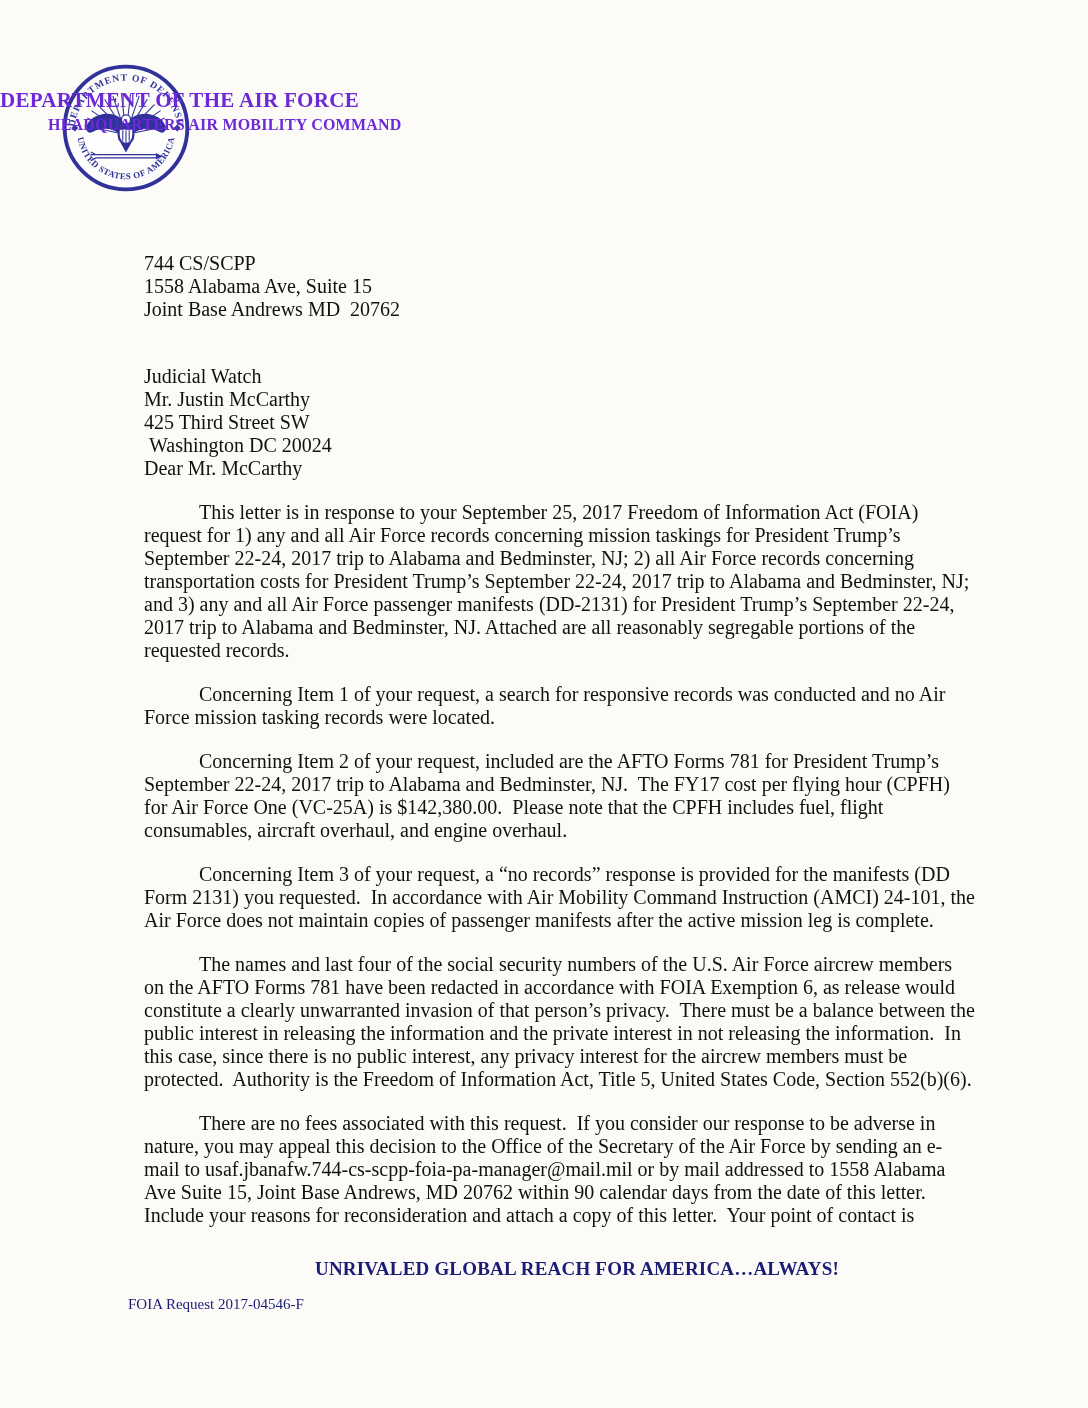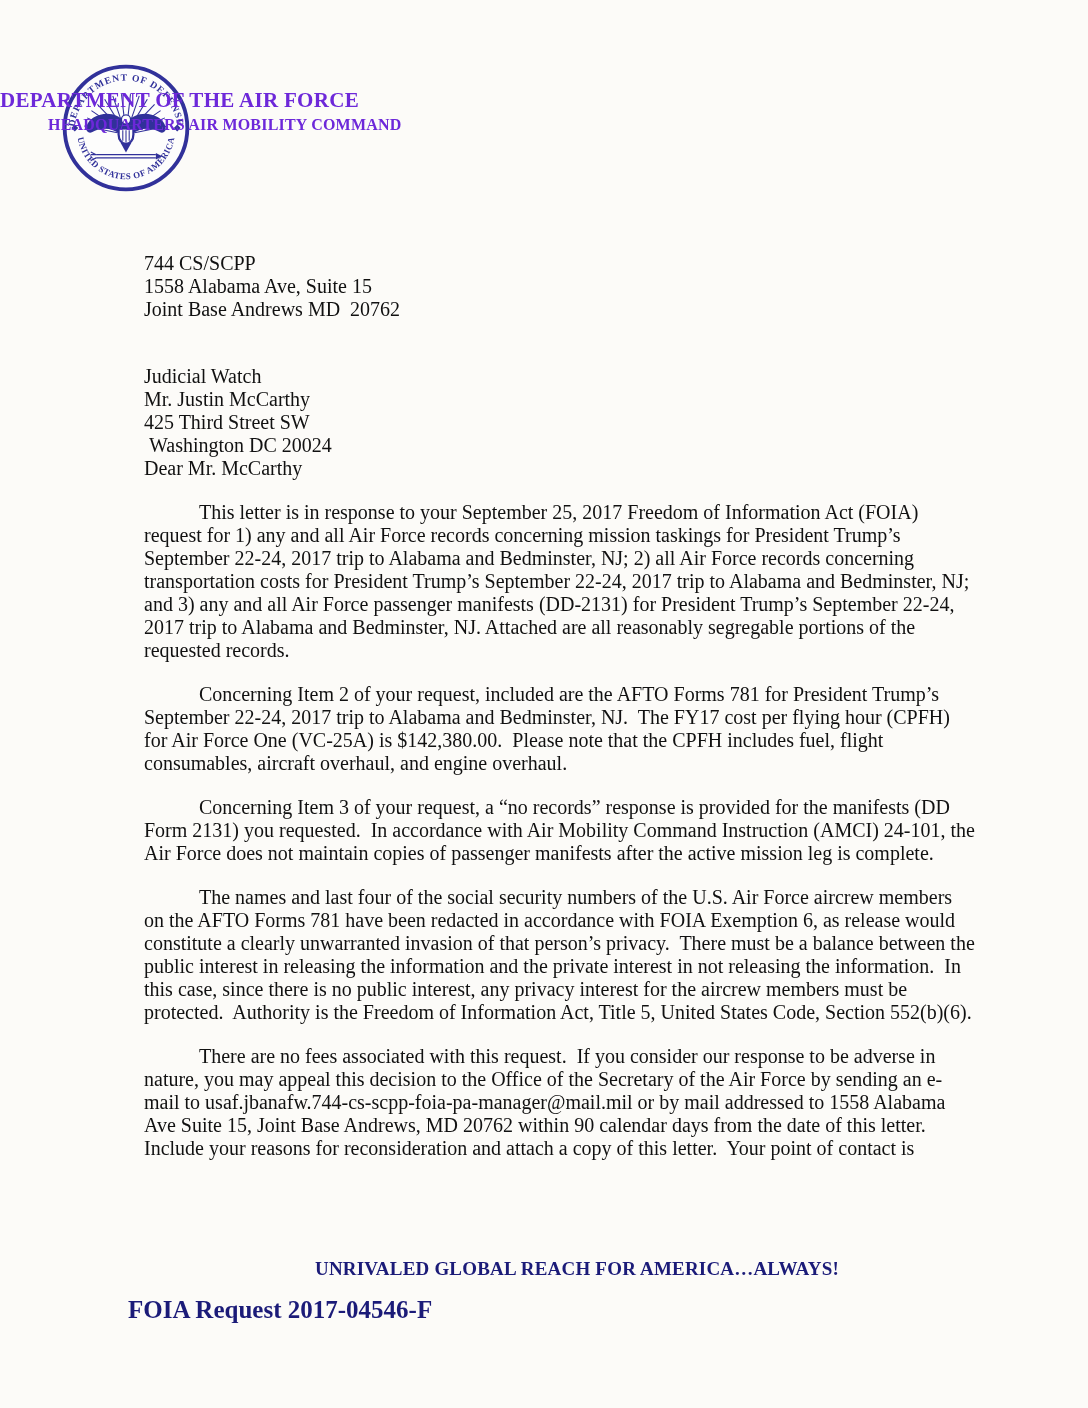--- a/index.html
+++ b/index.html
@@ -57,22 +57,22 @@
     font-weight: bold;
     font-size: 19px;
     letter-spacing: 0.2px;
     margin-left: 33px;
   }
   .foia-ref {
     position: absolute;
     left: 128px;
     top: 1296px;
     color: #1b1b78;
-    font-weight: bold;
-    font-size: 25px;
+    font-weight: normal;
+    font-size: 15px;
   }
   .seal text {
     font-family: "Liberation Serif", "DejaVu Serif", serif;
     font-weight: bold;
     fill: #31319a;
   }
 </style>
 </head>
 <body>
 
@@ -150,20 +150,21 @@
     <div class="addr recipient">
       <div class="addr-line">Judicial Watch</div>
       <div class="addr-line">Mr. Justin McCarthy</div>
       <div class="addr-line">425 Third Street SW</div>
       <div class="addr-line"> Washington DC 20024</div>
     </div>
 
     <div class="salutation">Dear Mr. McCarthy</div>
 
     <p class="para">This letter is in response to your September 25, 2017 Freedom of Information Act (FOIA) request for 1) any and all Air Force records concerning mission taskings for President Trump’s September 22-24, 2017 trip to Alabama and Bedminster, NJ; 2) all Air Force records concerning transportation costs for President Trump’s September 22-24, 2017 trip to Alabama and Bedminster, NJ; and 3) any and all Air Force passenger manifests (DD-2131) for President Trump’s September 22-24, 2017 trip to Alabama and Bedminster, NJ. Attached are all reasonably segregable portions of the requested records.</p>
+    <p class="para">Concerning Item 1 of your request, a search for responsive records was conducted and no Air Force mission tasking records were located.</p>
     <p class="para">Concerning Item 2 of your request, included are the AFTO Forms 781 for President Trump’s September 22-24, 2017 trip to Alabama and Bedminster, NJ.  The FY17 cost per flying hour (CPFH) for Air Force One (VC-25A) is $142,380.00.  Please note that the CPFH includes fuel, flight consumables, aircraft overhaul, and engine overhaul.</p>
     <p class="para">Concerning Item 3 of your request, a “no records” response is provided for the manifests (DD Form 2131) you requested.  In accordance with Air Mobility Command Instruction (AMCI) 24-101, the Air Force does not maintain copies of passenger manifests after the active mission leg is complete.</p>
     <p class="para">The names and last four of the social security numbers of the U.S. Air Force aircrew members on the AFTO Forms 781 have been redacted in accordance with FOIA Exemption 6, as release would constitute a clearly unwarranted invasion of that person’s privacy.  There must be a balance between the public interest in releasing the information and the private interest in not releasing the information.  In this case, since there is no public interest, any privacy interest for the aircrew members must be protected.  Authority is the Freedom of Information Act, Title 5, United States Code, Section 552(b)(6).</p>
     <p class="para">There are no fees associated with this request.  If you consider our response to be adverse in nature, you may appeal this decision to the Office of the Secretary of the Air Force by sending an e-mail to usaf.jbanafw.744-cs-scpp-foia-pa-manager@mail.mil or by mail addressed to 1558 Alabama Ave Suite 15, Joint Base Andrews, MD 20762 within 90 calendar days from the date of this letter.  Include your reasons for reconsideration and attach a copy of this letter.  Your point of contact is</p>
   </div>
 
   <div class="slogan">UNRIVALED GLOBAL REACH FOR AMERICA…ALWAYS!</div>
   <div class="foia-ref">FOIA Request 2017-04546-F</div>
 
 </div>

